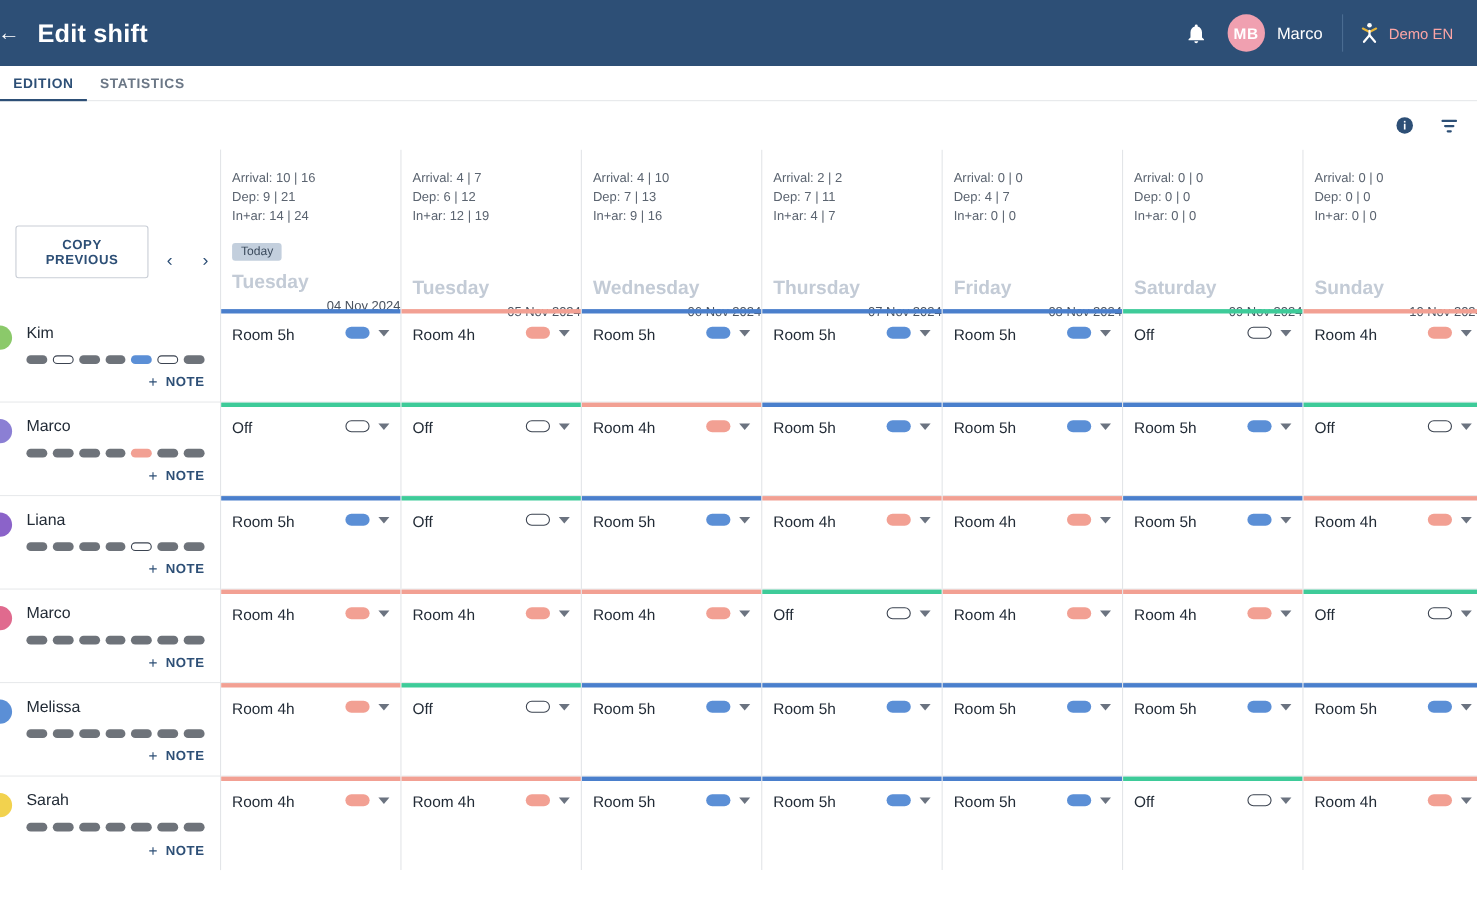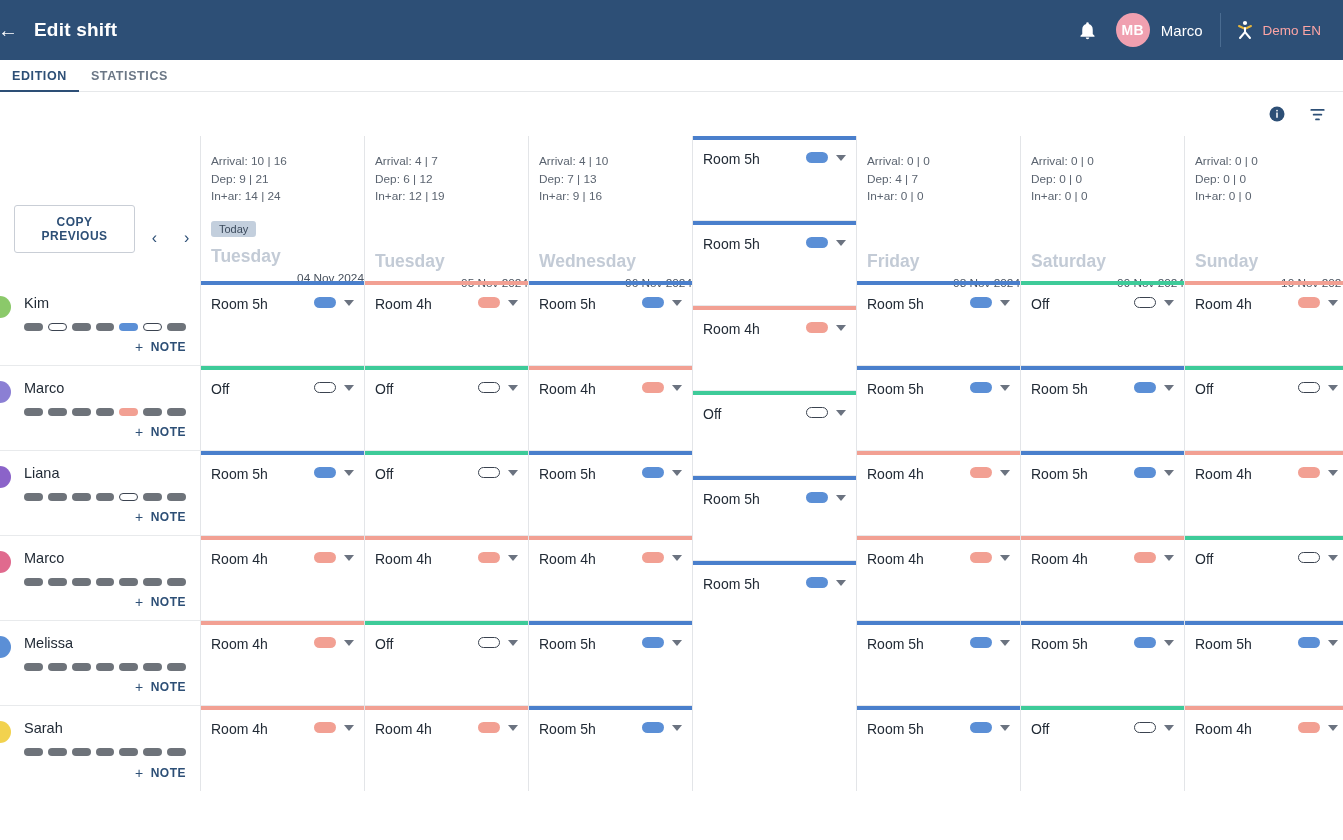--- a/index.html
+++ b/index.html
@@ -15,21 +15,21 @@
     height: 60px; background: #2d4f76;
     display: flex; align-items: center;
     position: relative;
   }
   .back-arrow {
     width: 24px; margin-left: -4px;
     color: #ffffff; font-size: 20px; line-height: 1;
     text-align: center; cursor: pointer; user-select: none;
   }
   .app-title {
-    color: #ffffff; font-size: 19px; font-weight: bold;
+    color: #ffffff; font-size: 23px; font-weight: bold;
     margin-left: 14px; letter-spacing: .2px;
   }
   .topbar-right {
     margin-left: auto; display: flex; align-items: center; height: 100%;
   }
   .bell {
     width: 44px; height: 44px; display: flex; align-items: center; justify-content: center;
     cursor: pointer;
   }
   .user-chip {
@@ -476,20 +476,27 @@
         </div>
         <div class="cell bar-blue">
           <div class="cell-label">Room 5h</div>
           <div class="cell-right">
             <div class="chip blue"></div>
             <div class="caret"></div>
           </div>
         </div>
       </div>
       <div class="day">
+        <div class="day-head">
+          <div class="stat-line">Arrival: 2 | 2</div>
+          <div class="stat-line">Dep: 7 | 11</div>
+          <div class="stat-line">In+ar: 4 | 7</div>
+          <div class="day-name spaced">Thursday</div>
+          <div class="day-date">07 Nov 2024</div>
+        </div>
         <div class="cell bar-blue">
           <div class="cell-label">Room 5h</div>
           <div class="cell-right">
             <div class="chip blue"></div>
             <div class="caret"></div>
           </div>
         </div>
         <div class="cell bar-blue">
           <div class="cell-label">Room 5h</div>
           <div class="cell-right">

